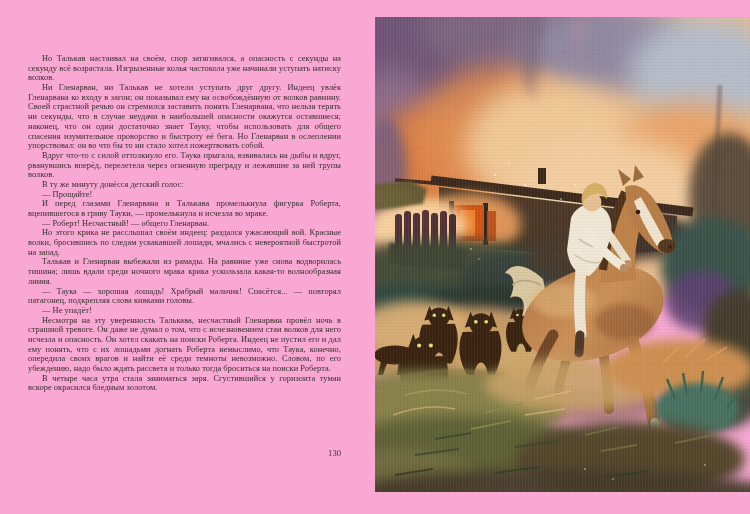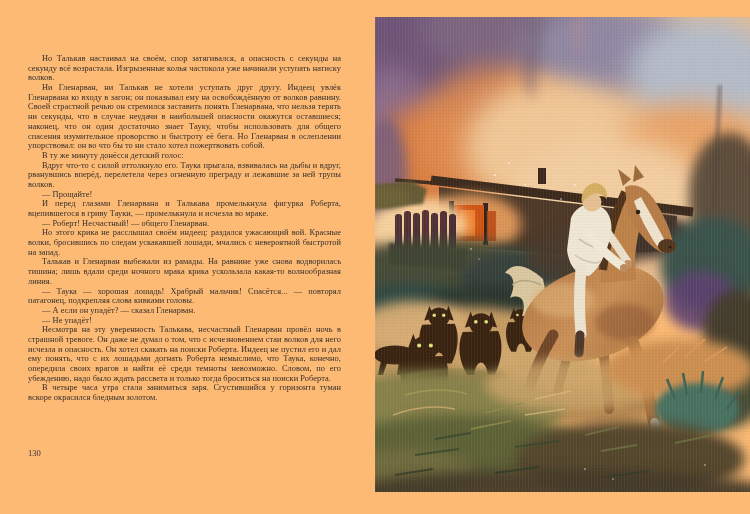--- a/index.html
+++ b/index.html
@@ -1,50 +1,49 @@
 <!DOCTYPE html>
 <html lang="ru"><head>
 <meta charset="utf-8">
 <style>
   html,body{margin:0;padding:0;background:#ffffff;}
-  .spread{position:relative;width:750px;height:514px;background:#fdba74;overflow:hidden;
+  .spread{position:relative;width:750px;height:514px;background:#f9a8d4;overflow:hidden;
           font-family:"Liberation Serif","DejaVu Serif",serif;}
   .left-page{position:absolute;left:0;top:0;width:375px;height:514px;}
   .text-block{position:absolute;left:28px;top:54px;width:313px;height:392px;overflow:hidden;
               font-size:8.4px;line-height:9.68px;color:#332e2b;text-align:justify;
               letter-spacing:0.05px;}
   .text-block p{margin:0;text-indent:14px;}
-  .page-number{position:absolute;left:28px;top:448px;width:313px;text-align:left;
+  .page-number{position:absolute;left:28px;top:448px;width:313px;text-align:right;
                font-size:8.6px;color:#3a3430;}
   .right-page{position:absolute;left:375px;top:0;width:375px;height:514px;}
   .illustration{position:absolute;left:0;top:17px;width:375px;height:475px;margin:0;}
   .illustration svg{display:block;width:375px;height:475px;}
   .illustration::after{content:"";position:absolute;inset:0;pointer-events:none;
      background:
        repeating-linear-gradient(0deg, rgba(110,85,60,.045) 0 1px, transparent 1px 3px),
        repeating-linear-gradient(90deg, rgba(255,255,255,.05) 0 1px, transparent 1px 3px);}
 </style>
 </head>
 <body>
 
 <div class="spread">
 
   <div class="left-page">
     <div class="text-block">
       <p>Но Талькав настаивал на своём, спор затягивался, а опасность с секунды на секунду всё возрастала. Изгрызенные колья частокола уже начинали уступать натиску волков.</p>
       <p>Ни Гленарван, ни Талькав не хотели уступать друг другу. Индеец увлёк Гленарвана ко входу в загон; он показывал ему на освобождённую от волков равнину. Своей страстной речью он стремился заставить понять Гленарвана, что нельзя терять ни секунды, что в случае неудачи в наибольшей опасности окажутся оставшиеся; наконец, что он один достаточно знает Тауку, чтобы использовать для общего спасения изумительное проворство и быстроту её бега. Но Гленарван в ослеплении упорствовал: он во что бы то ни стало хотел пожертвовать собой.</p>
+      <p>Вдруг что-то с силой оттолкнуло его. Таука прыгала, взвивалась на дыбы и вдруг, рванувшись вперёд, перелетела через огненную преграду и лежавшие за ней трупы волков.</p>
       <p>В ту же минуту донёсся детский голос:</p>
-      <p>Вдруг что-то с силой оттолкнуло его. Таука прыгала, взвивалась на дыбы и вдруг, рванувшись вперёд, перелетела через огненную преграду и лежавшие за ней трупы волков.</p>
       <p>— Прощайте!</p>
       <p>И перед глазами Гленарвана и Талькава промелькнула фигурка Роберта, вцепившегося в гриву Тауки, — промелькнула и исчезла во мраке.</p>
       <p>— Роберт! Несчастный! — общего Гленарван.</p>
       <p>Но этого крика не расслышал своём индеец: раздался ужасающий вой. Красные волки, бросившись по следам ускакавшей лошади, мчались с невероятной быстротой на запад.</p>
       <p>Талькав и Гленарван выбежали из рамады. На равнине уже снова водворилась тишина; лишь вдали среди ночного мрака крика ускользала какая-то волнообразная линия.</p>
       <p>— Таука — хорошая лошадь! Храбрый мальчик! Спасётся... — повторял патагонец, подкрепляя слова кивками головы.</p>
-      <p>— А если он упадёт? — сказал Гленарван.</p>
       <p>— Не упадёт!</p>
       <p>Несмотря на эту уверенность Талькава, несчастный Гленарван провёл ночь в страшной тревоге. Он даже не думал о том, что с исчезновением стаи волков для него исчезла и опасность. Он хотел скакать на поиски Роберта. Индеец не пустил его и дал ему понять, что с их лошадьми догнать Роберта немыслимо, что Таука, конечно, опередила своих врагов и найти её среди темноты невозможно. Словом, по его убеждению, надо было ждать рассвета и только тогда броситься на поиски Роберта.</p>
       <p>В четыре часа утра стала заниматься заря. Сгустившийся у горизонта туман вскоре окрасился бледным золотом.</p>
     </div>
     <div class="page-number">130</div>
   </div>
 
   <div class="right-page">
     <figure class="illustration">
       <svg viewBox="0 0 375 475" role="img" aria-label="Акварельная иллюстрация: мальчик в белом верхом на гнедой лошади с белой проточиной уносится от стаи волков со светящимися глазами мимо тёмной рамады с горящим в проёме огнём под багровым небом">

